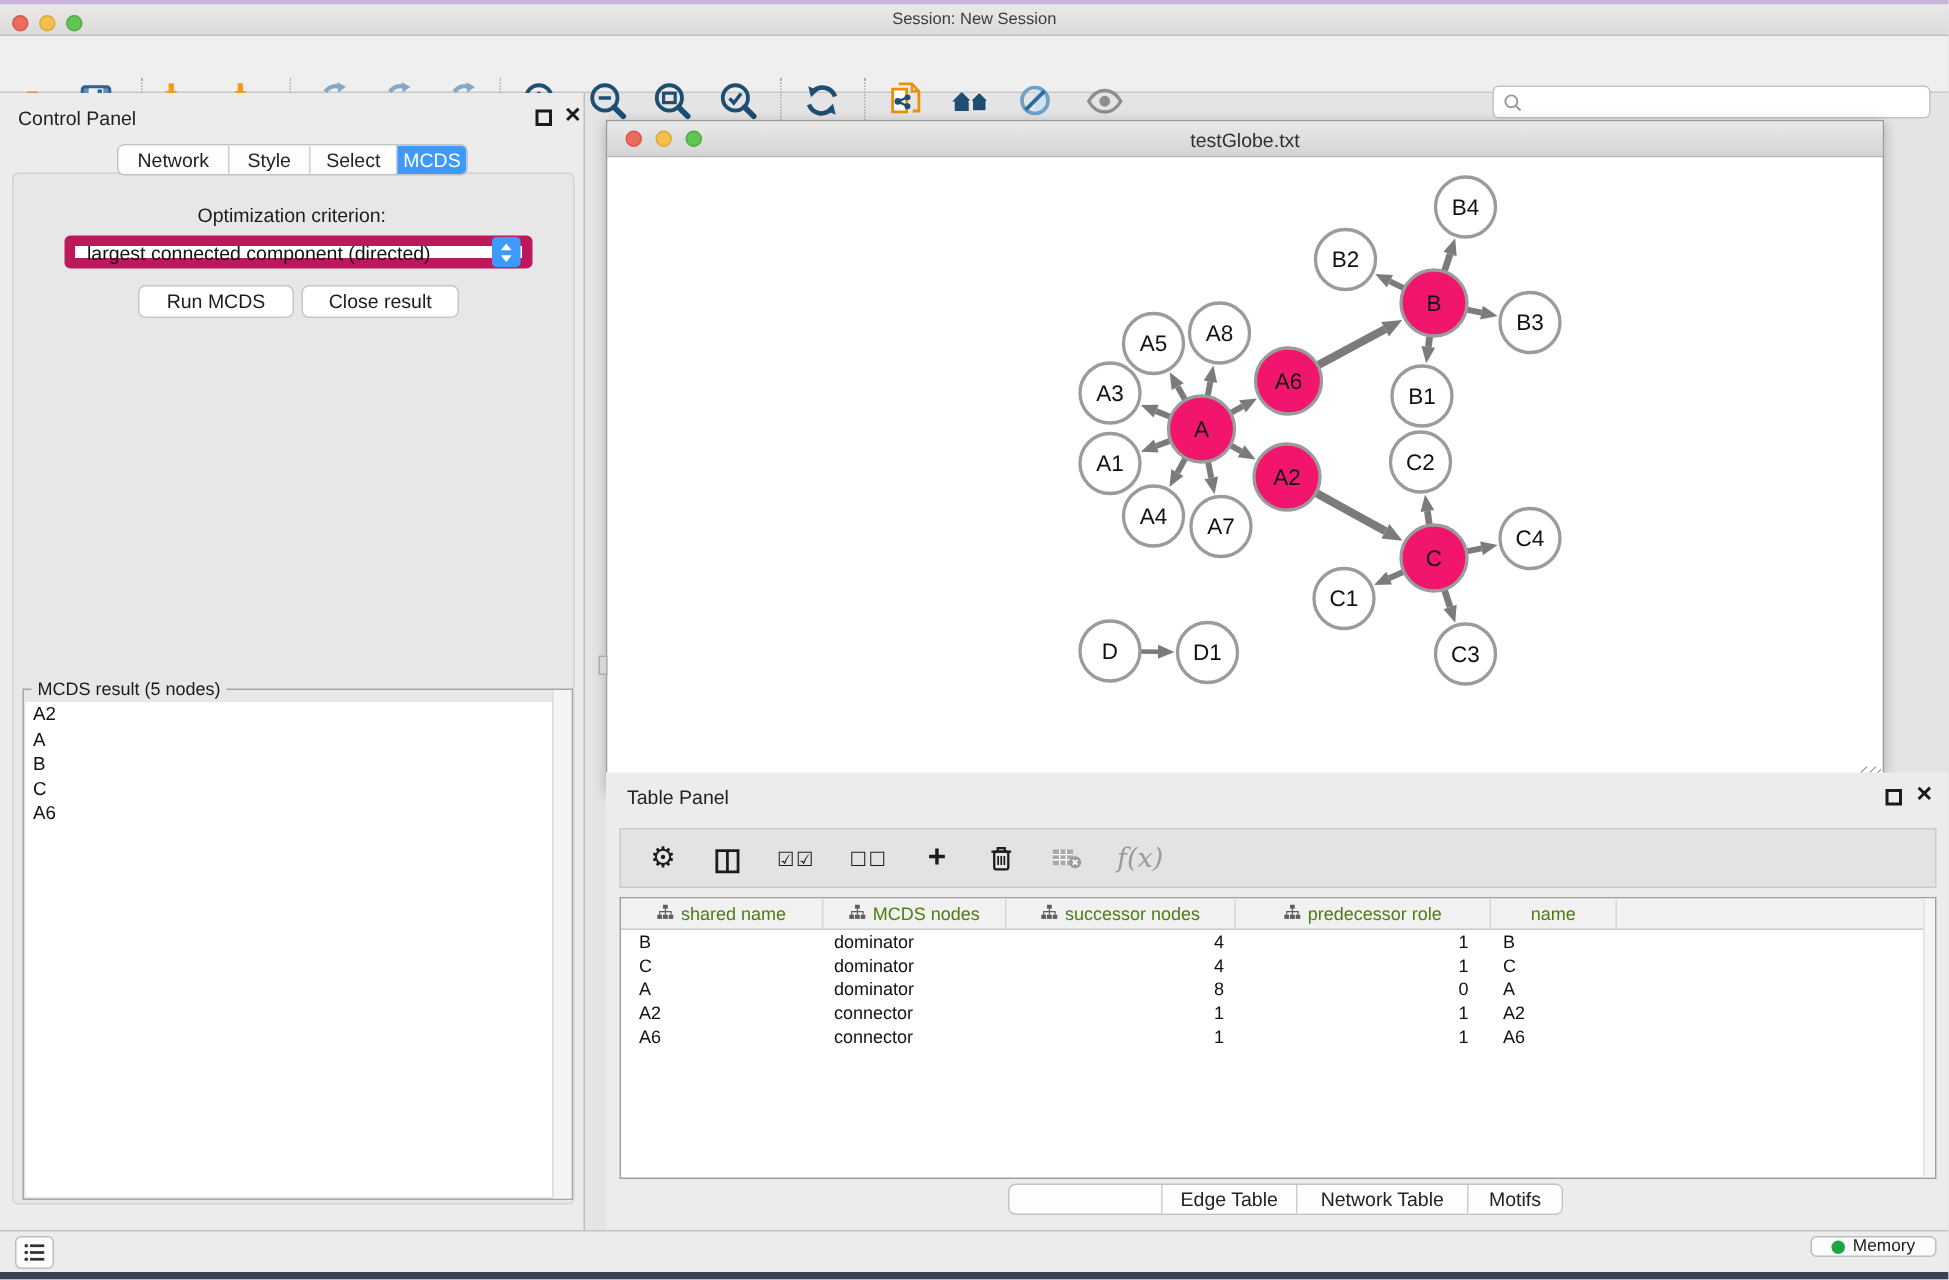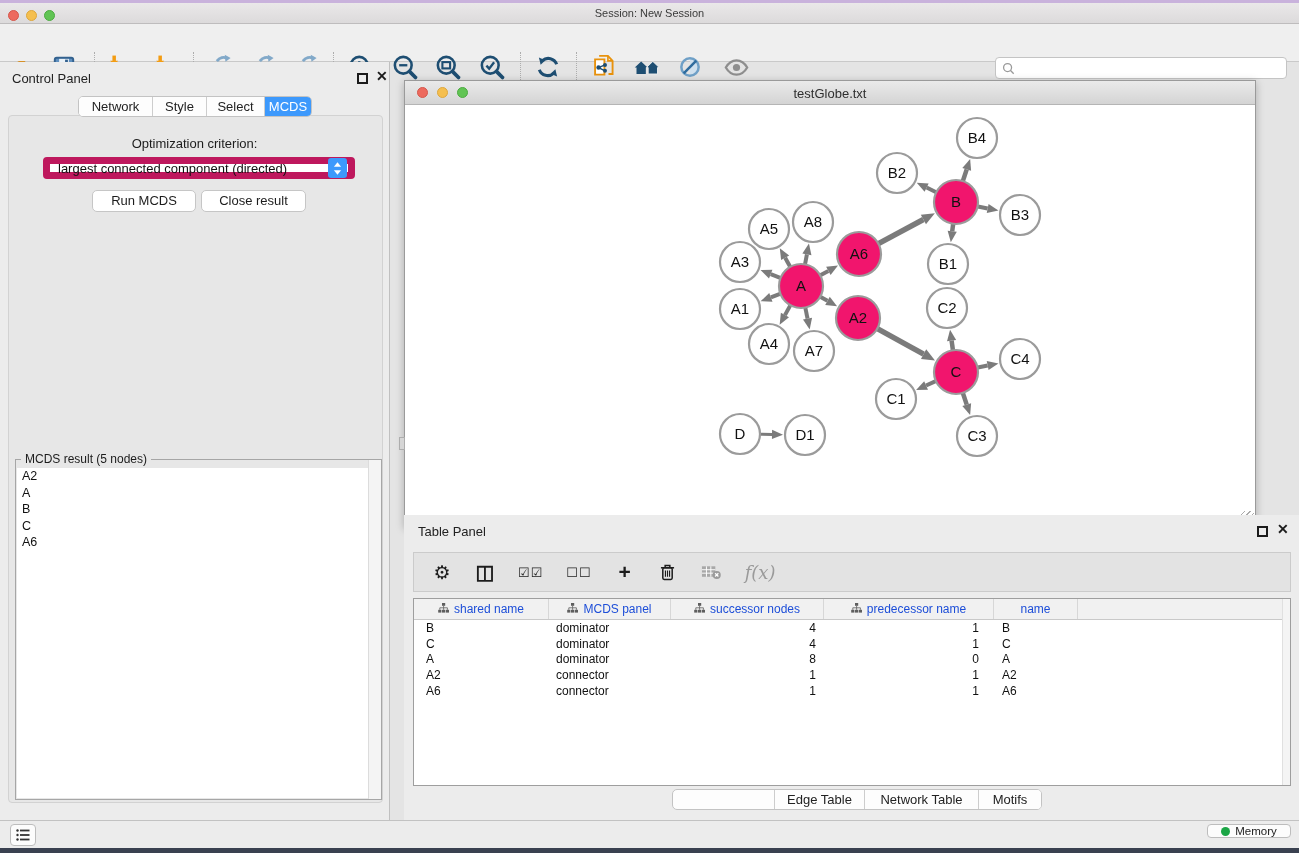--- a/index.html
+++ b/index.html
@@ -60,21 +60,21 @@
 
   
   .table-panel { position:absolute; left:404px; top:515px; width:895px; height:305px; background:#ECECEC; }
   .tp-toolbar { position:absolute; left:9px; top:37px; width:878px; height:40px; background:#E3E3E3; border:1px solid #CBCBCB;
     display:flex; align-items:center; padding-left:18px; gap:23px; }
   .tpi { display:flex; align-items:center; justify-content:center; min-width:20px; height:24px; color:#1c1c1c; font-size:17px; }
   .tpi.disabled { color:#A0A0A0; }
   .tpi .fx { font-family:"DejaVu Serif", serif; font-style:italic; font-size:18px; color:#9A9A9A; }
   .data-table { position:absolute; left:9px; top:83px; width:878px; height:188px; background:#fff; border:1px solid #9E9E9E; overflow:hidden; }
   .dt-header { display:flex; height:21px; background:#F1F1F1; border-bottom:1px solid #C9C9C9; }
-  .dt-hcell { display:flex; align-items:center; justify-content:center; gap:5px; font-size:12px; color:#1d4ed8; border-right:1px solid #D7D7D7; }
+  .dt-hcell { display:flex; align-items:center; justify-content:center; gap:5px; font-size:12px; color:#4d7c0f; border-right:1px solid #D7D7D7; }
   .dt-row { display:flex; height:15.7px; align-items:center; }
   .dt-cell { font-size:12px; color:#111; overflow:hidden; white-space:nowrap; }
   .dt-scroll { position:absolute; right:0; top:0; bottom:0; width:8px; background:#F4F4F4; border-left:1px solid #E0E0E0; }
   .tp-tabs { left:268px; top:274px; }
 
   
   .status-bar { position:absolute; left:0; top:820px; width:1299px; height:28px; background:#ECECEC; border-top:1px solid #C2C2C2; }
   .list-btn { position:absolute; left:10px; top:3px; width:26px; height:22px; background:#FCFCFC; border:1px solid #BDBDBD; border-radius:4px;
     display:flex; align-items:center; justify-content:center; }
   .memory-btn { position:absolute; right:8px; top:3px; width:84px; height:14px; background:#FCFCFC; border:1px solid #BDBDBD; border-radius:4px;
@@ -503,41 +503,41 @@
             <span>shared name</span>
           </div>
           <div class="dt-hcell" style="width: 122px;">
             <span><svg width="11" height="10" viewBox="0 0 11 10">
                 <rect x="4" y="0" width="3.2" height="2.8" fill="#5E5E5E"></rect>
                 <rect x="0.2" y="6.8" width="3.2" height="2.8" fill="#5E5E5E"></rect>
                 <rect x="4" y="6.8" width="3.2" height="2.8" fill="#5E5E5E"></rect>
                 <rect x="7.8" y="6.8" width="3.2" height="2.8" fill="#5E5E5E"></rect>
                 <path d="M5.6 2.8v2M1.8 6.8V4.8h7.6v2M5.6 4.8v2" stroke="#5E5E5E" stroke-width="0.8" fill="none"></path>
               </svg></span>
-            <span>MCDS panel</span>
+            <span>MCDS nodes</span>
           </div>
           <div class="dt-hcell" style="width: 153px;">
             <span><svg width="11" height="10" viewBox="0 0 11 10">
                 <rect x="4" y="0" width="3.2" height="2.8" fill="#5E5E5E"></rect>
                 <rect x="0.2" y="6.8" width="3.2" height="2.8" fill="#5E5E5E"></rect>
                 <rect x="4" y="6.8" width="3.2" height="2.8" fill="#5E5E5E"></rect>
                 <rect x="7.8" y="6.8" width="3.2" height="2.8" fill="#5E5E5E"></rect>
                 <path d="M5.6 2.8v2M1.8 6.8V4.8h7.6v2M5.6 4.8v2" stroke="#5E5E5E" stroke-width="0.8" fill="none"></path>
               </svg></span>
             <span>successor nodes</span>
           </div>
           <div class="dt-hcell" style="width: 170px;">
             <span><svg width="11" height="10" viewBox="0 0 11 10">
                 <rect x="4" y="0" width="3.2" height="2.8" fill="#5E5E5E"></rect>
                 <rect x="0.2" y="6.8" width="3.2" height="2.8" fill="#5E5E5E"></rect>
                 <rect x="4" y="6.8" width="3.2" height="2.8" fill="#5E5E5E"></rect>
                 <rect x="7.8" y="6.8" width="3.2" height="2.8" fill="#5E5E5E"></rect>
                 <path d="M5.6 2.8v2M1.8 6.8V4.8h7.6v2M5.6 4.8v2" stroke="#5E5E5E" stroke-width="0.8" fill="none"></path>
               </svg></span>
-            <span>predecessor name</span>
+            <span>predecessor role</span>
           </div>
           <div class="dt-hcell" style="width: 84px;">
             <span>name</span>
           </div>
         </div>
       <div id="dt-body">
           <div class="dt-row">
             <div class="dt-cell" style="width: 135px; text-align: left; padding-left: 12px;">B</div>
             <div class="dt-cell" style="width: 122px; text-align: left; padding-left: 7px;">dominator</div>
             <div class="dt-cell" style="width: 153px; text-align: right; padding-right: 8px;">4</div>

